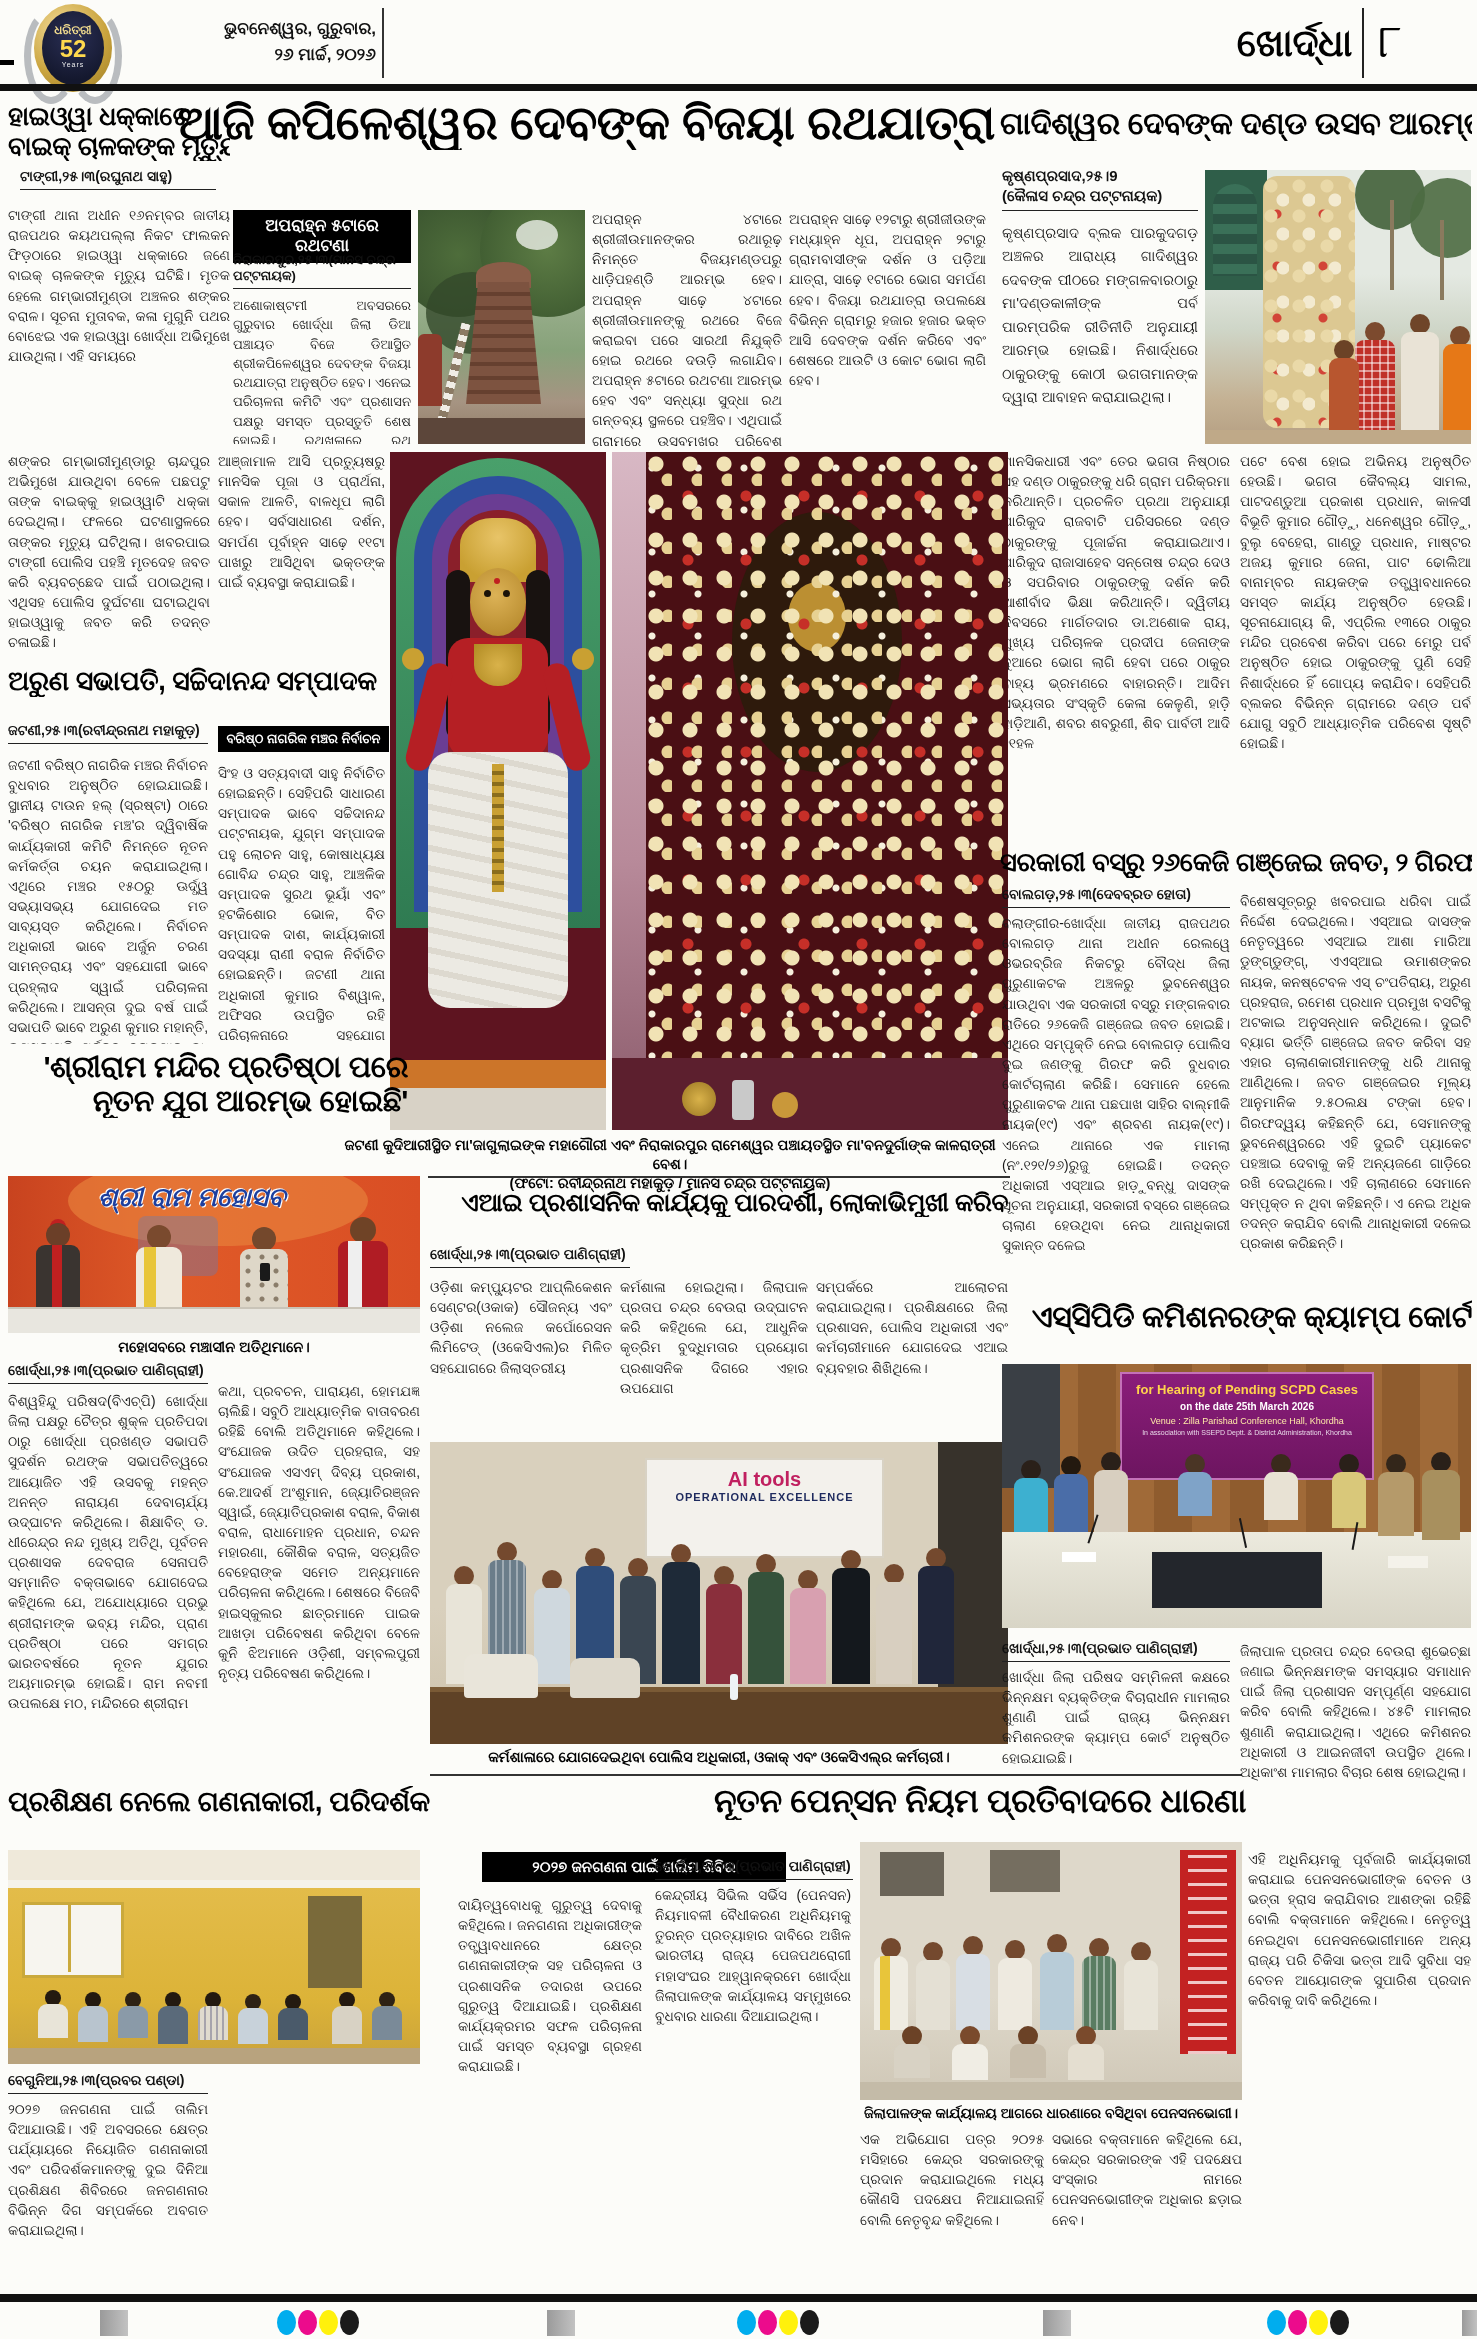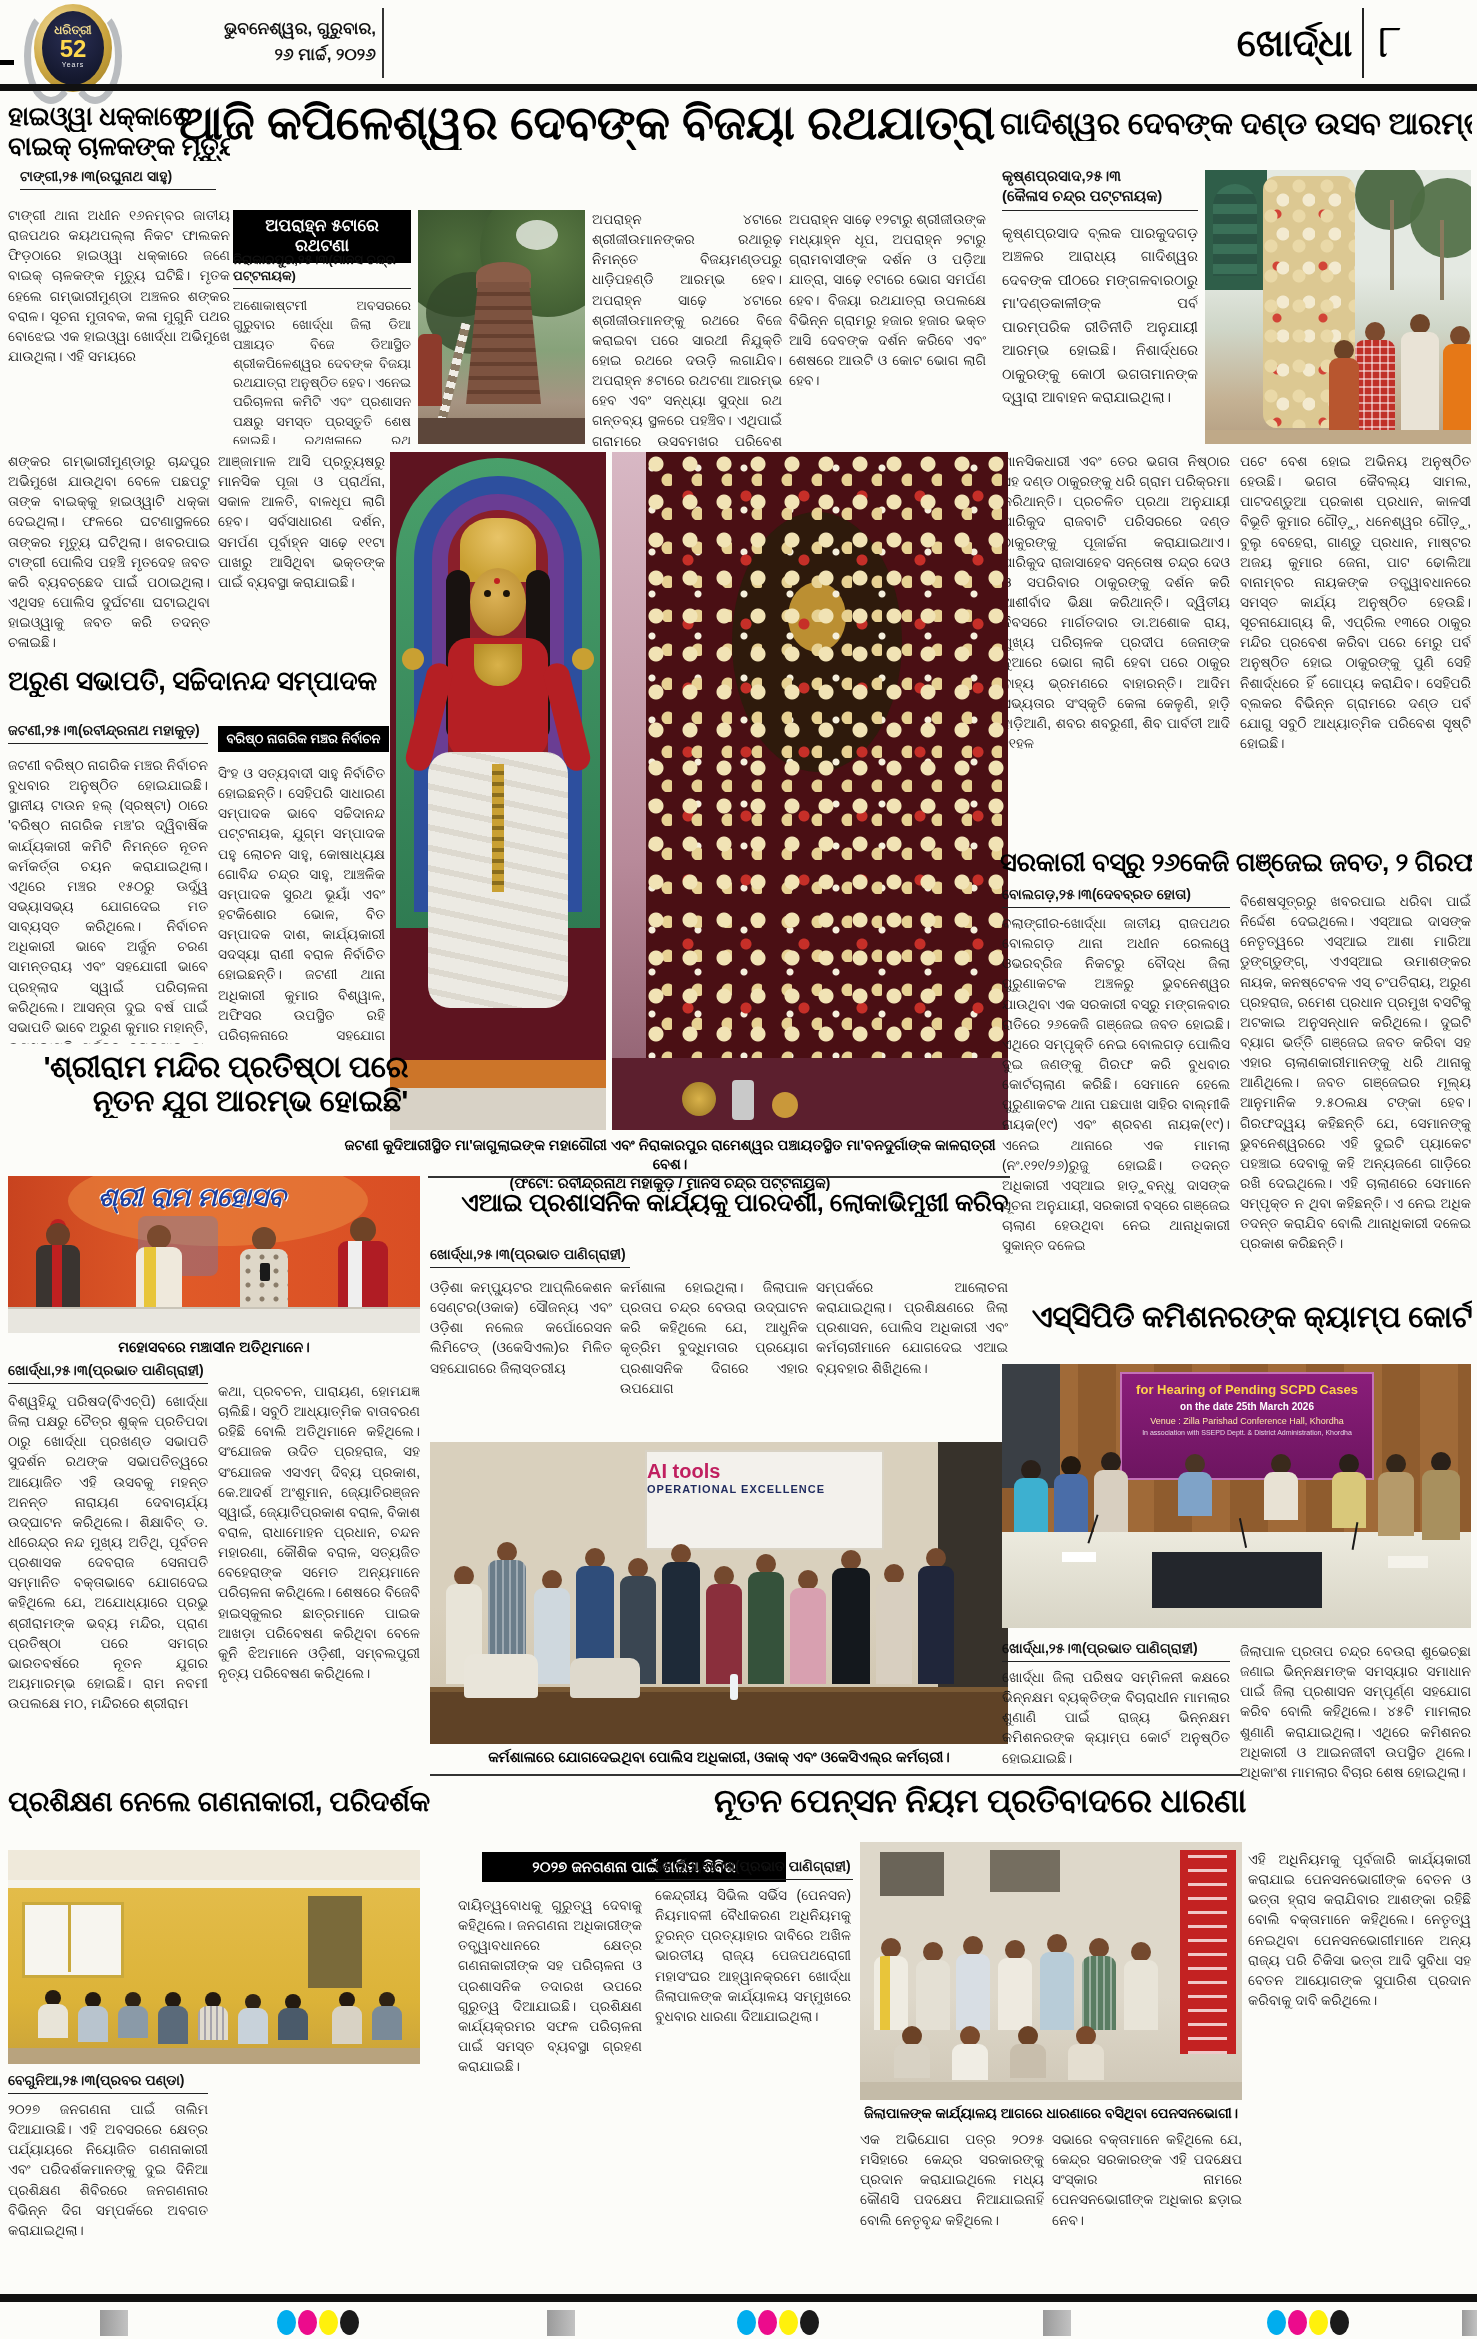--- a/index.html
+++ b/index.html
@@ -86,21 +86,21 @@
     <div style="left:0;top:124px;width:24px;height:72px;background:#8d3b2c;border-radius:6px 6px 0 0"></div>
     <div style="left:0;bottom:0;width:167px;height:26px;background:#5c463a"></div>
   </div>
 
   <div class="abs bd" style="left:592px;top:210px;width:190px;height:236px">ଅପରାହ୍ନ ୪ଟାରେ ଶ୍ରୀଜୀଉମାନଙ୍କର ରଥାରୂଢ଼ ନିମନ୍ତେ ବିଜୟମଣ୍ଡପରୁ ଧାଡ଼ିପହଣ୍ଡି ଆରମ୍ଭ ହେବ। ଅପରାହ୍ନ ସାଢ଼େ ୪ଟାରେ ଶ୍ରୀଜୀଉମାନଙ୍କୁ ରଥରେ ବିଜେ କରାଇବା ପରେ ସାରଥୀ ନିଯୁକ୍ତି ହୋଇ ରଥରେ ଦଉଡ଼ି ଲଗାଯିବ। ଅପରାହ୍ନ ୫ଟାରେ ରଥଟଣା ଆରମ୍ଭ ହେବ ଏବଂ ସନ୍ଧ୍ୟା ସୁଦ୍ଧା ରଥ ଗନ୍ତବ୍ୟ ସ୍ଥଳରେ ପହଞ୍ଚିବ। ଏଥିପାଇଁ ଗ୍ରାମରେ ଉସବମୁଖର ପରିବେଶ ସୃଷ୍ଟି ହୋଇଛି।</div>
   <div class="abs bd" style="left:789px;top:210px;width:197px;height:236px">ଅପରାହ୍ନ ସାଢ଼େ ୧୨ଟାରୁ ଶ୍ରୀଜୀଉଙ୍କ ମଧ୍ୟାହ୍ନ ଧୂପ, ଅପରାହ୍ନ ୨ଟାରୁ ଗ୍ରାମବାସୀଙ୍କ ଦର୍ଶନ ଓ ପଡ଼ିଆ ଯାତ୍ରା, ସାଢ଼େ ୧ଟାରେ ଭୋଗ ସମର୍ପଣ ହେବ। ବିଜୟା ରଥଯାତ୍ରା ଉପଲକ୍ଷେ ବିଭିନ୍ନ ଗ୍ରାମରୁ ହଜାର ହଜାର ଭକ୍ତ ଆସି ଦେବଙ୍କ ଦର୍ଶନ କରିବେ ଏବଂ ଶେଷରେ ଆଉଟି ଓ କୋଟ ଭୋଗ ଲାଗି ହେବ।</div>
   <div class="abs bd" style="left:218px;top:452px;width:167px;height:210px">ଆଞ୍ଜାମାଳ ଆସି ପ୍ରତ୍ୟୁଷରୁ ମାନସିକ ପୂଜା ଓ ପ୍ରାର୍ଥନା, ସକାଳ ଆଳତି, ବାଳଧୂପ ଲାଗି ହେବ। ସର୍ବସାଧାରଣ ଦର୍ଶନ, ସମର୍ପଣ ପୂର୍ବାହ୍ନ ସାଢ଼େ ୧୧ଟା ପାଖରୁ ଆସିଥିବା ଭକ୍ତଙ୍କ ପାଇଁ ବ୍ୟବସ୍ଥା କରାଯାଇଛି।</div>
 
   <div class="abs h nw center" style="left:1000px;top:106px;width:472px;font-size:31px">ଗାଦିଶ୍ୱର ଦେବଙ୍କ ଦଣ୍ଡ ଉସବ ଆରମ୍ଭ</div>
   <div class="abs" style="left:1002px;top:166px;width:196px;font-weight:700;font-size:15px;line-height:1.35;border-bottom:1.5px solid #222;padding-bottom:3px">
-    <div>କୃଷ୍ଣପ୍ରସାଦ,୨୫।୩</div>
+    <div>କୃଷ୍ଣପ୍ରସାଦ,୨୫।9</div>
     <div>(କୈଳାସ ଚନ୍ଦ୍ର ପଟ୍ଟନାୟକ)</div>
   </div>
   <div class="abs bd" style="left:1002px;top:222px;width:196px;height:222px;font-size:14.5px;line-height:1.62">କୃଷ୍ଣପ୍ରସାଦ ବ୍ଲକ ପାରକୁଦଗଡ଼ ଅଞ୍ଚଳର ଆରାଧ୍ୟ ଗାଦିଶ୍ୱର ଦେବଙ୍କ ପୀଠରେ ମଙ୍ଗଳବାରଠାରୁ ମା'ଦଣ୍ଡକାଳୀଙ୍କ ପର୍ବ ପାରମ୍ପରିକ ରୀତିନୀତି ଅନୁଯାୟୀ ଆରମ୍ଭ ହୋଇଛି। ନିଶାର୍ଦ୍ଧରେ ଠାକୁରଙ୍କୁ କୋଠୀ ଭଗତାମାନଙ୍କ ଦ୍ୱାରା ଆବାହନ କରାଯାଇଥିଲା।</div>
 
   <div class="abs ph" style="left:1205px;top:170px;width:266px;height:274px;background:linear-gradient(180deg,#e4e9e2 0 38%,#cfd6c8 58%,#c4b193 84%,#b49e82)">
     <div style="left:150px;top:-10px;width:70px;height:70px;border-radius:50%;background:#41603a;opacity:.9"></div>
     <div style="left:205px;top:8px;width:75px;height:80px;border-radius:50%;background:#4c6b42;opacity:.9"></div>
     <div style="left:185px;top:30px;width:4px;height:90px;background:#8a7a5e"></div>
     <div style="left:235px;top:50px;width:4px;height:80px;background:#8a7a5e"></div>
     <div style="left:0;top:0;width:62px;height:120px;background:#2f5e49"></div>
@@ -217,21 +217,21 @@
   <div class="abs bd" style="left:1240px;top:892px;width:231px;height:404px">ବିଶେଷସୂତ୍ରରୁ ଖବରପାଇ ଧରିବା ପାଇଁ ନିର୍ଦ୍ଦେଶ ଦେଇଥିଲେ। ଏସ୍‌ଆଇ ଦାସଙ୍କ ନେତୃତ୍ୱରେ ଏସ୍‌ଆଇ ଆଶା ମାରିଆ ଡୁଙ୍ଗ୍‌ଡୁଙ୍ଗ୍, ଏଏସ୍‌ଆଇ ଉମାଶଙ୍କର ନାୟକ, କନଷ୍ଟେବଳ ଏସ୍ ଚଂପତିରାୟ, ଅରୁଣ ପ୍ରହରାଜ, ରମେଶ ପ୍ରଧାନ ପ୍ରମୁଖ ବସଟିକୁ ଅଟକାଇ ଅନୁସନ୍ଧାନ କରିଥିଲେ। ଦୁଇଟି ବ୍ୟାଗ ଭର୍ତ୍ତି ଗଞ୍ଜେଇ ଜବତ କରିବା ସହ ଏହାର ଚାଲାଣକାରୀମାନଙ୍କୁ ଧରି ଥାନାକୁ ଆଣିଥିଲେ। ଜବତ ଗଞ୍ଜେଇର ମୂଲ୍ୟ ଆନୁମାନିକ ୨.୫୦ଲକ୍ଷ ଟଙ୍କା ହେବ। ଗିରଫଦ୍ୱୟ କହିଛନ୍ତି ଯେ, ସେମାନଙ୍କୁ ଭୁବନେଶ୍ୱରରେ ଏହି ଦୁଇଟି ପ୍ୟାକେଟ ପହଞ୍ଚାଇ ଦେବାକୁ କହି ଅନ୍ୟଜଣେ ଗାଡ଼ିରେ ରଖି ଦେଇଥିଲେ। ଏହି ଚାଲାଣରେ ସେମାନେ ସମ୍ପୃକ୍ତ ନ ଥିବା କହିଛନ୍ତି। ଏ ନେଇ ଅଧିକ ତଦନ୍ତ କରାଯିବ ବୋଲି ଥାନାଧିକାରୀ ଦଳେଇ ପ୍ରକାଶ କରିଛନ୍ତି।</div>
 
   <div class="abs h nw center" style="left:430px;top:1188px;width:578px;font-size:25px">ଏଆଇ ପ୍ରଶାସନିକ କାର୍ଯ୍ୟକୁ ପାରଦର୍ଶୀ, ଲୋକାଭିମୁଖୀ କରିବ</div>
   <div class="abs dl" style="left:430px;top:1246px;width:200px">ଖୋର୍ଦ୍ଧା,୨୫।୩(ପ୍ରଭାତ ପାଣିଗ୍ରାହୀ)</div>
   <div class="abs bd" style="left:430px;top:1278px;width:182px;height:158px">ଓଡ଼ିଶା କମ୍ପ୍ୟୁଟର ଆପ୍ଲିକେଶନ ସେଣ୍ଟର(ଓକାକ) ସୌଜନ୍ୟ ଏବଂ ଓଡ଼ିଶା ନଲେଜ କର୍ପୋରେସନ ଲିମିଟେଡ୍ (ଓକେସିଏଲ)ର ମିଳିତ ସହଯୋଗରେ ଜିଲାସ୍ତରୀୟ</div>
   <div class="abs bd" style="left:620px;top:1278px;width:188px;height:158px">କର୍ମଶାଳା ହୋଇଥିଲା। ଜିଲାପାଳ ପ୍ରତାପ ଚନ୍ଦ୍ର ବେଉରା ଉଦ୍‌ଘାଟନ କରି କହିଥିଲେ ଯେ, ଆଧୁନିକ କୃତ୍ରିମ ବୁଦ୍ଧିମତାର ପ୍ରୟୋଗ ପ୍ରଶାସନିକ ଦିଗରେ ଏହାର ଉପଯୋଗ</div>
   <div class="abs bd" style="left:816px;top:1278px;width:192px;height:158px">ସମ୍ପର୍କରେ ଆଲୋଚନା କରାଯାଇଥିଲା। ପ୍ରଶିକ୍ଷଣରେ ଜିଲା ପ୍ରଶାସନ, ପୋଲିସ ଅଧିକାରୀ ଏବଂ କର୍ମଚାରୀମାନେ ଯୋଗଦେଇ ଏଆଇ ବ୍ୟବହାର ଶିଖିଥିଲେ।</div>
 
   <div class="abs ph" style="left:430px;top:1442px;width:578px;height:302px;background:linear-gradient(180deg,#d9d0bd 0 55%,#cdc2ab)">
     <div style="right:0;top:0;width:70px;height:302px;background:#37322b"></div>
-    <div style="left:215px;top:8px;width:235px;height:96px;background:#f3f1ec;border:2px solid #d8d2c4;text-align:left">
+    <div style="left:215px;top:16px;width:235px;height:96px;background:#f3f1ec;border:2px solid #d8d2c4;text-align:center">
       <div style="position:static;font-size:20px;font-weight:700;color:#c02060;margin-top:8px">AI tools</div>
       <div style="position:static;font-size:11px;font-weight:700;color:#1e2a5e;letter-spacing:1px">OPERATIONAL EXCELLENCE</div>
     </div>
     <div class="fg" style="left:16px;bottom:60px;width:36px">
         <div class="hd"></div>
         <div class="tr" style="height:100px;background:#e8e4d8"></div>
       </div>
     <div class="fg" style="left:58px;bottom:60px;width:38px">
         <div class="hd"></div>
         <div class="tr" style="height:124px;background:#6b7d8a;background-image:repeating-linear-gradient(90deg,rgba(255,255,255,.35) 0 2px,transparent 2px 7px)"></div>

